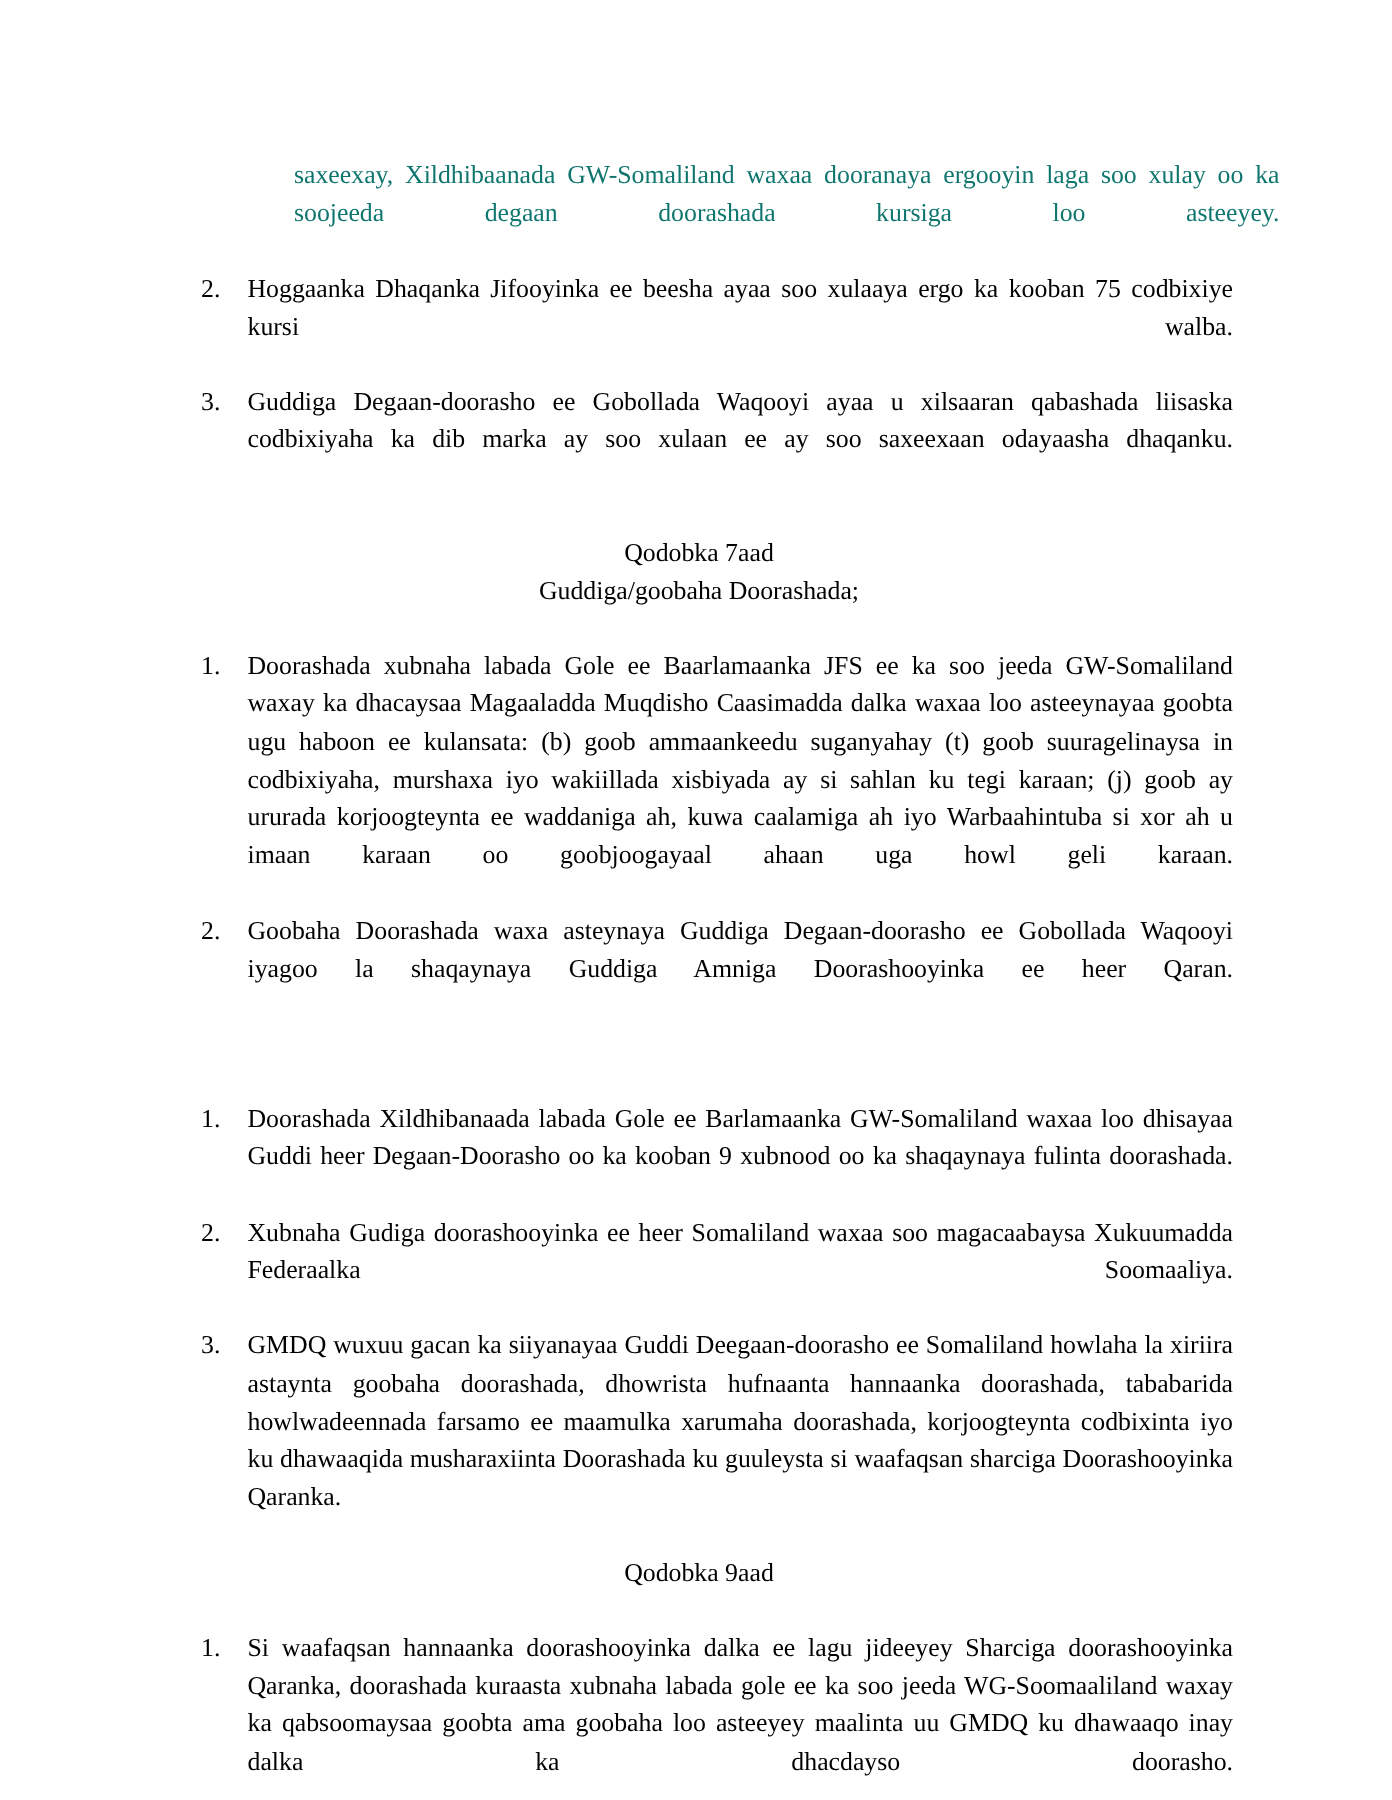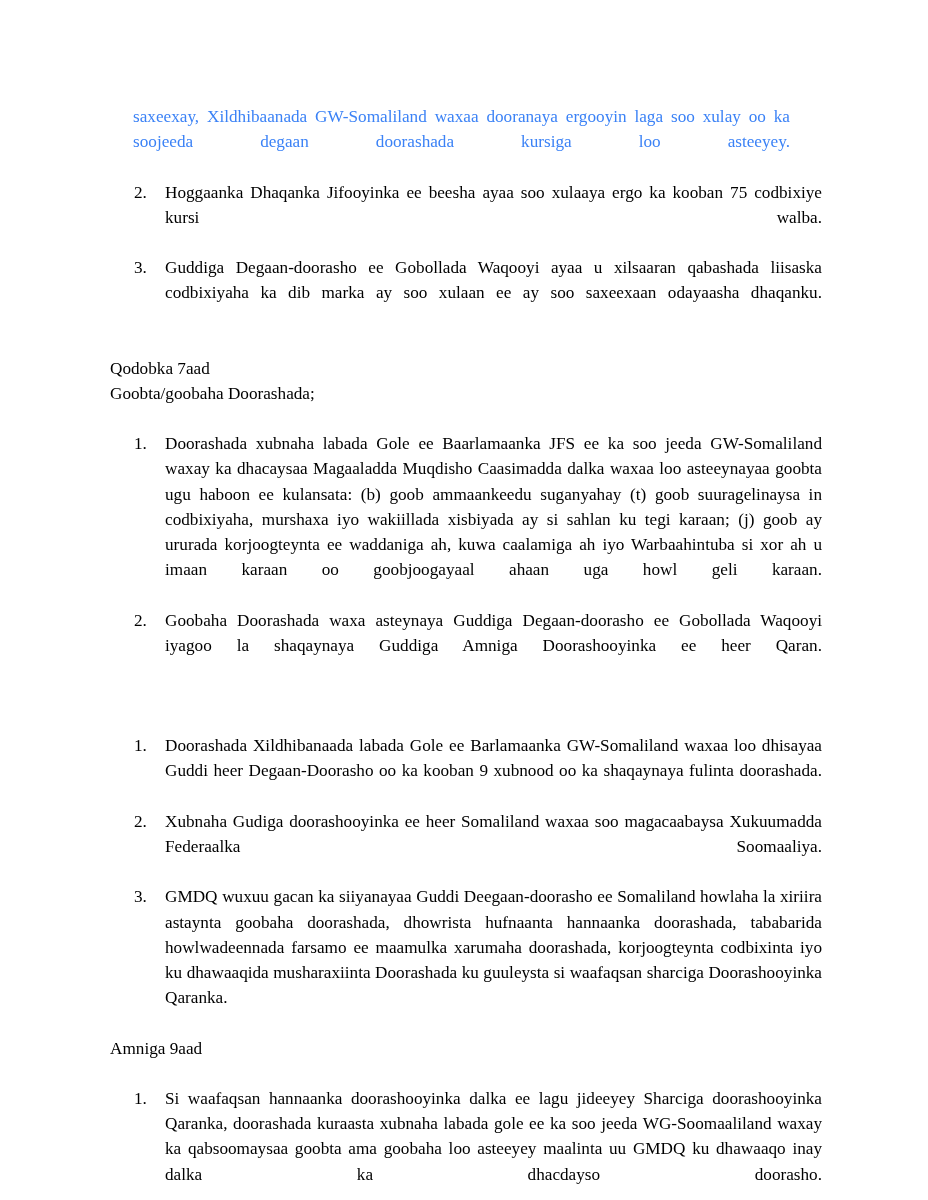--- a/index.html
+++ b/index.html
@@ -23,26 +23,26 @@
     overflow: hidden;
   }
   
   .doc-body {
     position: absolute;
     left: 110px;
     top: 104px;
     width: 712px;
   }
   .lead-para {
-    color: #3b82f6;
+    color: #0f766e;
     font-size: 17.2px;
     line-height: 25.2px;
     text-align: justify;
     text-justify: inter-word;
-    margin-left: 23px;
+    margin-left: 86px;
     width: 657px;
   }
   .lead-para::after {
     content: "";
     display: inline-block;
     width: 100%;
   }
   
   ol.numlist {
     list-style: none;
@@ -65,21 +65,21 @@
     text-align: left;
     font-size: 17.2px;
     line-height: 25.2px;
   }
   ol.numlist > li > .li-text::after {
     content: "";
     display: inline-block;
     width: 100%;
   }
   .heading-block {
-    text-align: left;
+    text-align: center;
     font-size: 17.2px;
     line-height: 25.2px;
   }
   .heading-block .hline {
     display: block;
   }
   .spacer-sm { height: 25px; }
   .spacer-md { height: 25px; }
 </style>
 </head>
@@ -98,21 +98,21 @@
       <li>
         <span class="marker">3.</span>
         <span class="li-text">Guddiga Degaan-doorasho ee Gobollada Waqooyi ayaa u xilsaaran qabashada liisaska codbixiyaha ka dib marka ay soo xulaan ee ay soo saxeexaan odayaasha dhaqanku.</span>
       </li>
     </ol>
 
     <div class="spacer-md"></div>
 
     <div class="heading-block">
       <span class="hline">Qodobka 7aad</span>
-      <span class="hline">Goobta/goobaha Doorashada;</span>
+      <span class="hline">Guddiga/goobaha Doorashada;</span>
     </div>
 
     <div class="spacer-sm"></div>
 
     <ol class="numlist">
       <li>
         <span class="marker">1.</span>
         <span class="li-text">Doorashada xubnaha labada Gole ee Baarlamaanka JFS ee ka soo jeeda GW-Somaliland waxay ka dhacaysaa Magaaladda Muqdisho Caasimadda dalka waxaa loo asteeynayaa goobta ugu haboon ee kulansata: (b) goob ammaankeedu suganyahay (t) goob suuragelinaysa in codbixiyaha, murshaxa iyo wakiillada xisbiyada ay si sahlan ku tegi karaan; (j) goob ay ururada korjoogteynta ee waddaniga ah, kuwa caalamiga ah iyo Warbaahintuba si xor ah u imaan karaan oo goobjoogayaal ahaan uga howl geli karaan.</span>
       </li>
       <li>
@@ -135,21 +135,21 @@
         <span class="marker">2.</span>
         <span class="li-text">Xubnaha Gudiga doorashooyinka ee heer Somaliland waxaa soo magacaabaysa Xukuumadda Federaalka Soomaaliya.</span>
       </li>
       <li>
         <span class="marker">3.</span>
         <span class="li-text">GMDQ wuxuu gacan ka siiyanayaa Guddi Deegaan-doorasho ee Somaliland howlaha la xiriira astaynta goobaha doorashada, dhowrista hufnaanta hannaanka doorashada, tababarida howlwadeennada farsamo ee maamulka xarumaha doorashada, korjoogteynta codbixinta iyo ku dhawaaqida musharaxiinta Doorashada ku guuleysta si waafaqsan sharciga Doorashooyinka Qaranka.</span>
       </li>
     </ol>
 
     <div class="heading-block">
-      <span class="hline">Amniga 9aad</span>
+      <span class="hline">Qodobka 9aad</span>
     </div>
 
     <div class="spacer-sm"></div>
 
     <ol class="numlist">
       <li>
         <span class="marker">1.</span>
         <span class="li-text">Si waafaqsan hannaanka doorashooyinka dalka ee lagu jideeyey Sharciga doorashooyinka Qaranka, doorashada kuraasta xubnaha labada gole ee ka soo jeeda WG-Soomaaliland waxay ka qabsoomaysaa goobta ama goobaha loo asteeyey maalinta uu GMDQ ku dhawaaqo inay dalka ka dhacdayso doorasho.</span>
       </li>
     </ol>

